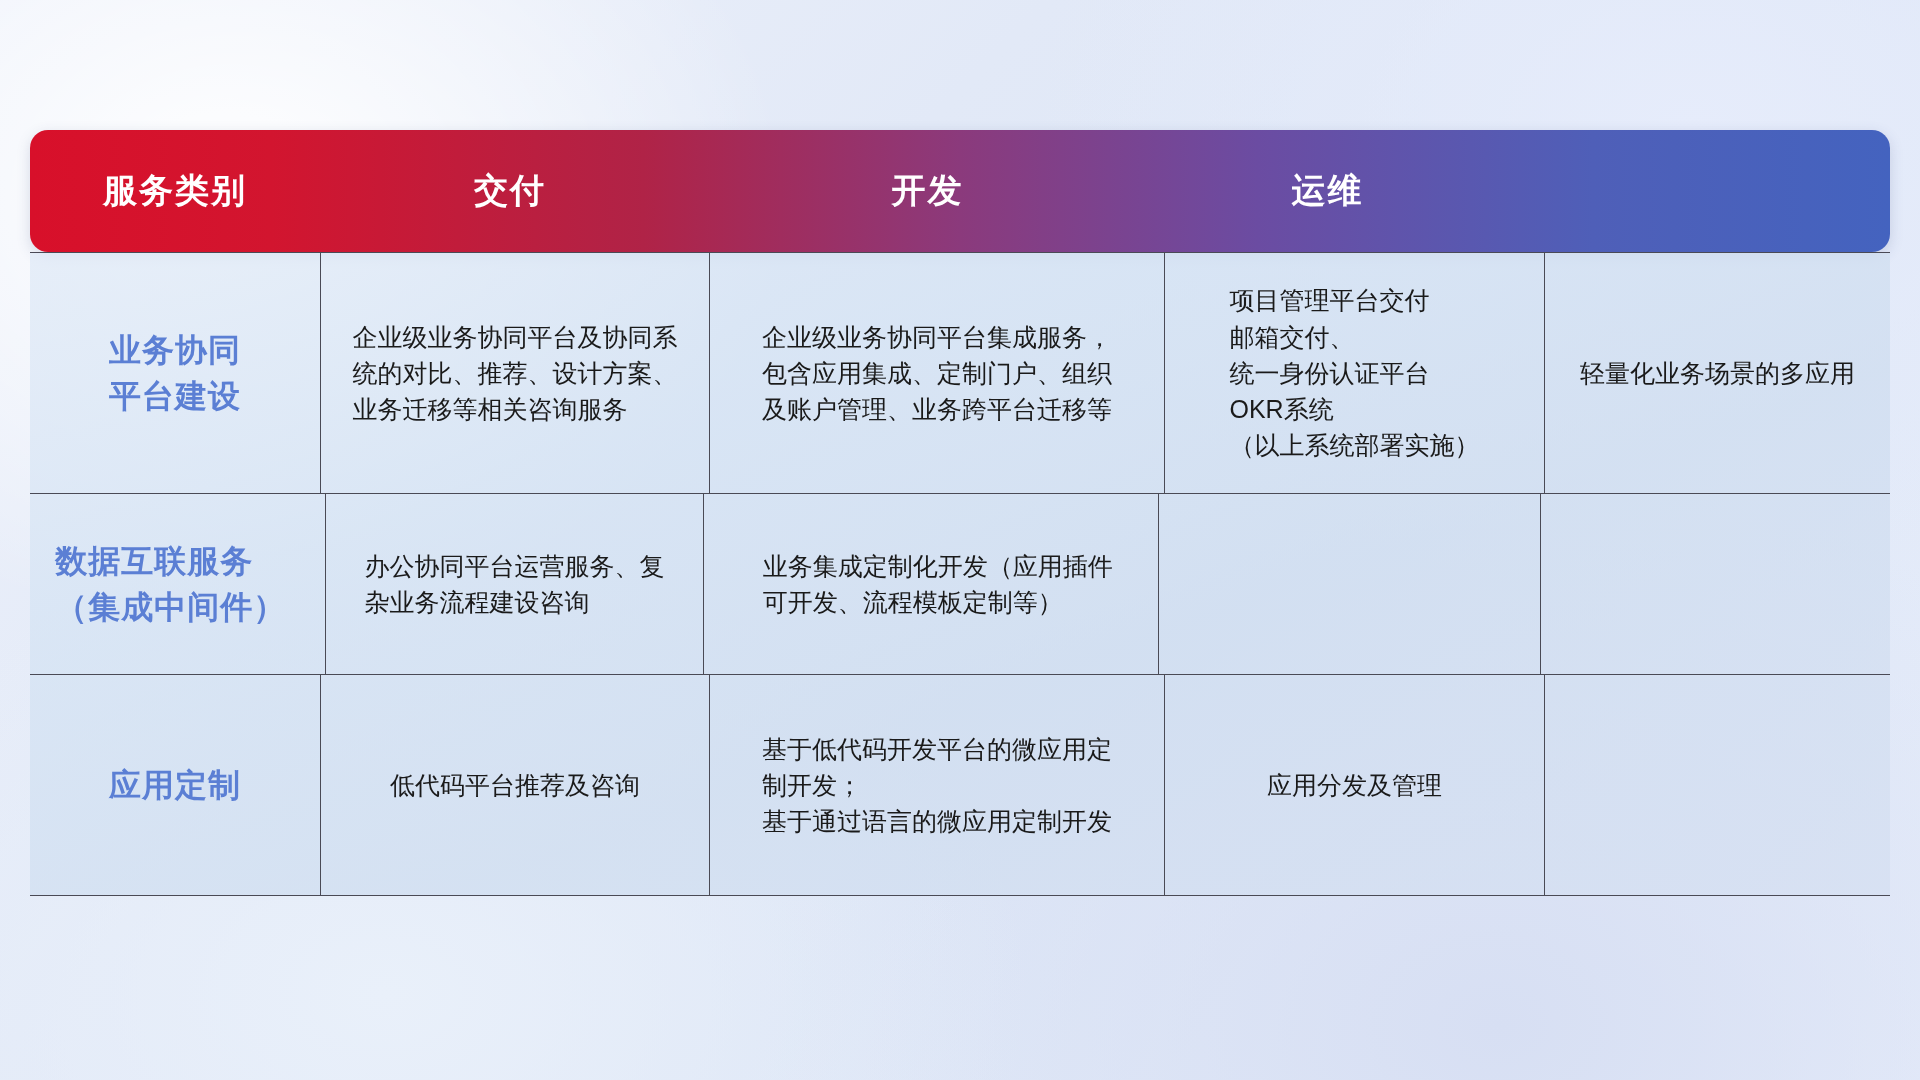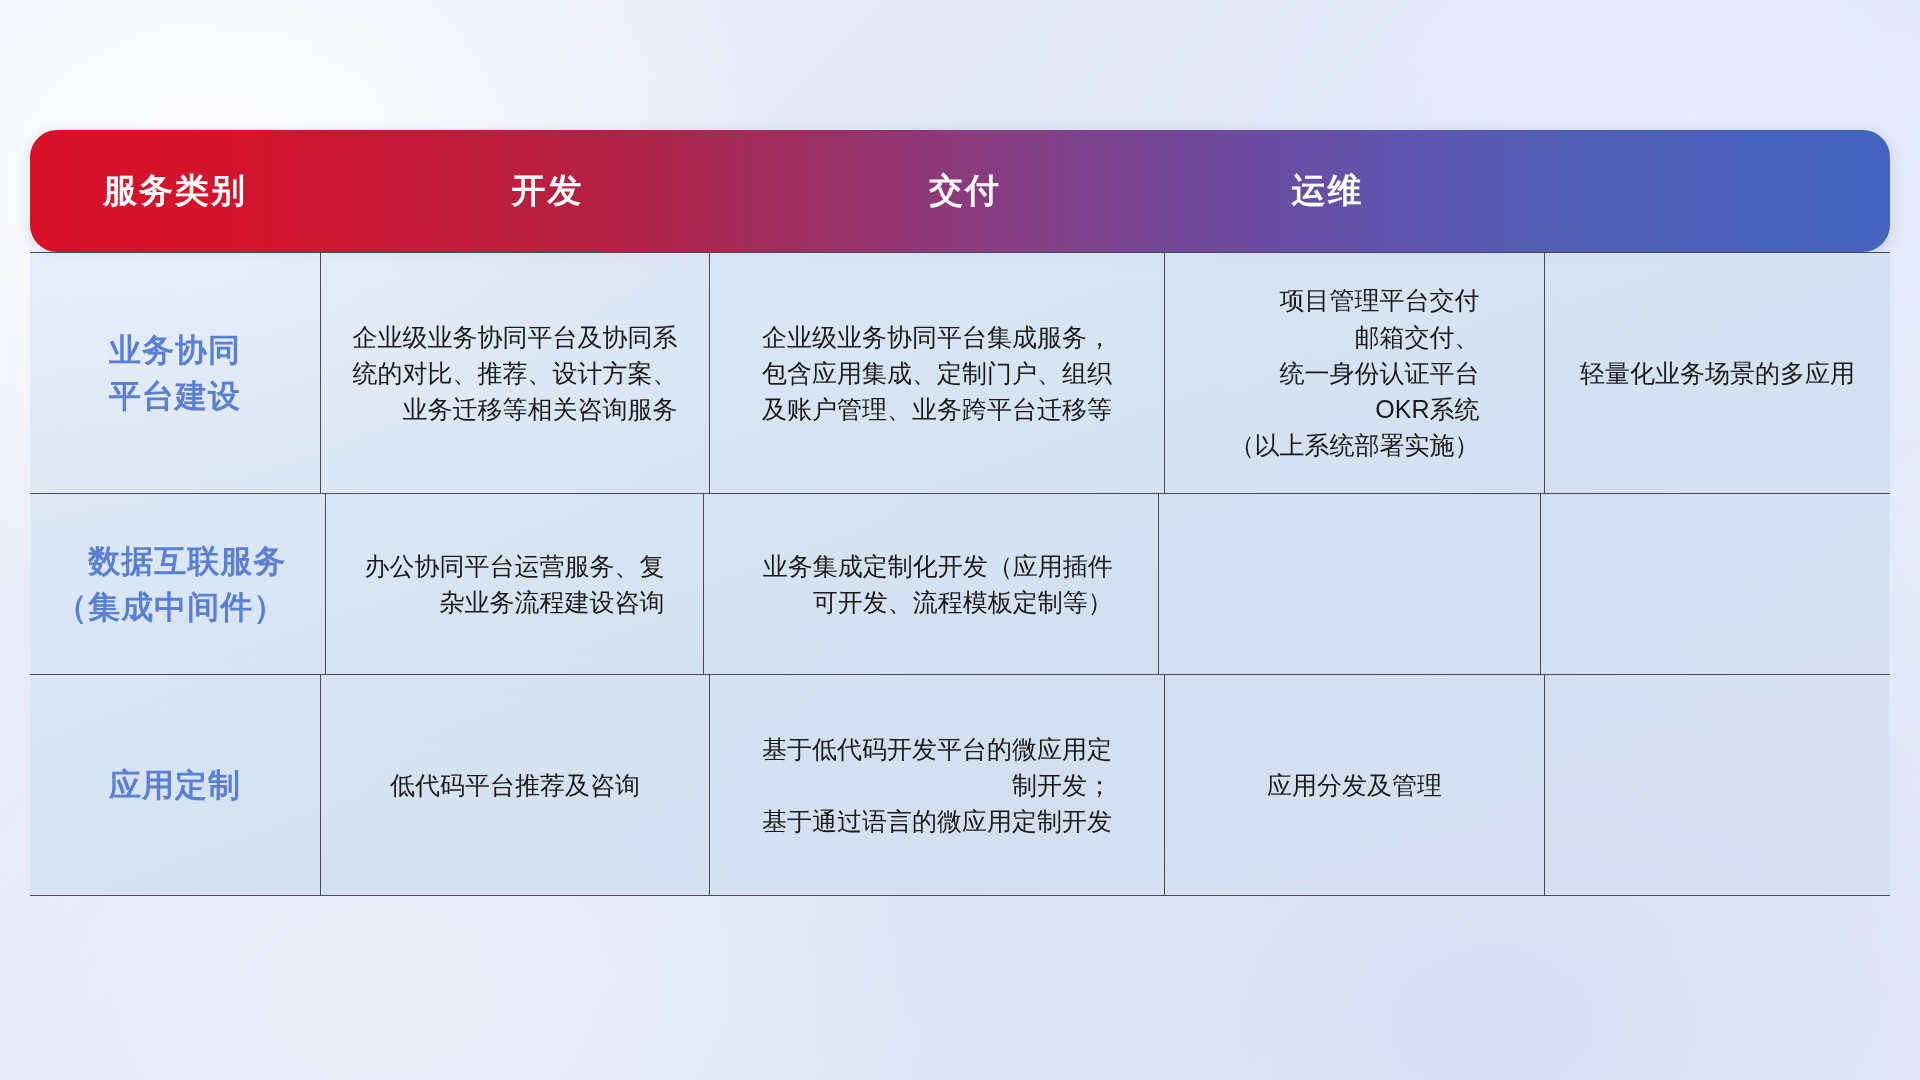--- a/index.html
+++ b/index.html
@@ -29,21 +29,21 @@
     position: absolute;
     left: 30px;
     top: 130px;
     width: 1860px;
   }
 
   
   .thead {
     display: flex;
     height: 122px;
-    border-radius: 27px;
+    border-radius: 18px;
     background: linear-gradient(90deg,
         #d8102a 0%,
         #d2152f 13%,
         #b02347 33%,
         #8b3a7c 50%,
         #6b4ca2 66%,
         #4f5fb8 84%,
         #4463bf 100%);
     box-shadow: 0 4px 14px rgba(60,70,120,0.18);
     overflow: hidden;
@@ -77,21 +77,21 @@
     border-bottom: 1px solid #4a4a55;
   }
   .tr:first-child { border-top: 1px solid #4a4a55; }
   .tr:last-child { border-bottom: 1px solid #4a4a55; }
 
   .td {
     padding: 18px 14px;
     font-size: 25px;
     line-height: 1.45;
     color: #1a1a1a;
-    text-align: right;
+    text-align: left;
     display: flex;
     align-items: center;
     justify-content: center;
     box-sizing: border-box;
     white-space: pre-line;
   }
   
   .td.c1 { border-right: 1px solid #4a4a55; border-left: 1px solid #4a4a55; }
   .td.c2 { border-right: 1px solid #4a4a55; }
   .td.c3 { border-right: 1px solid #4a4a55; }
@@ -108,22 +108,22 @@
   .row-h3 { height: 220px; }
 </style>
 </head>
 <body>
 
 <div class="stage">
   <div class="table-wrap">
 
     <div class="thead">
       <div class="th c0">服务类别</div>
+      <div class="th c3">交付</div>
       <div class="th c2">开发</div>
-      <div class="th c3">交付</div>
       <div class="th c4">运维</div>
     </div>
 
     <div class="tbody">
 
       <div class="tr row-h1">
         <div class="td c0">业务协同
 平台建设</div>
         <div class="td c1">企业级业务协同平台及协同系
 统的对比、推荐、设计方案、

